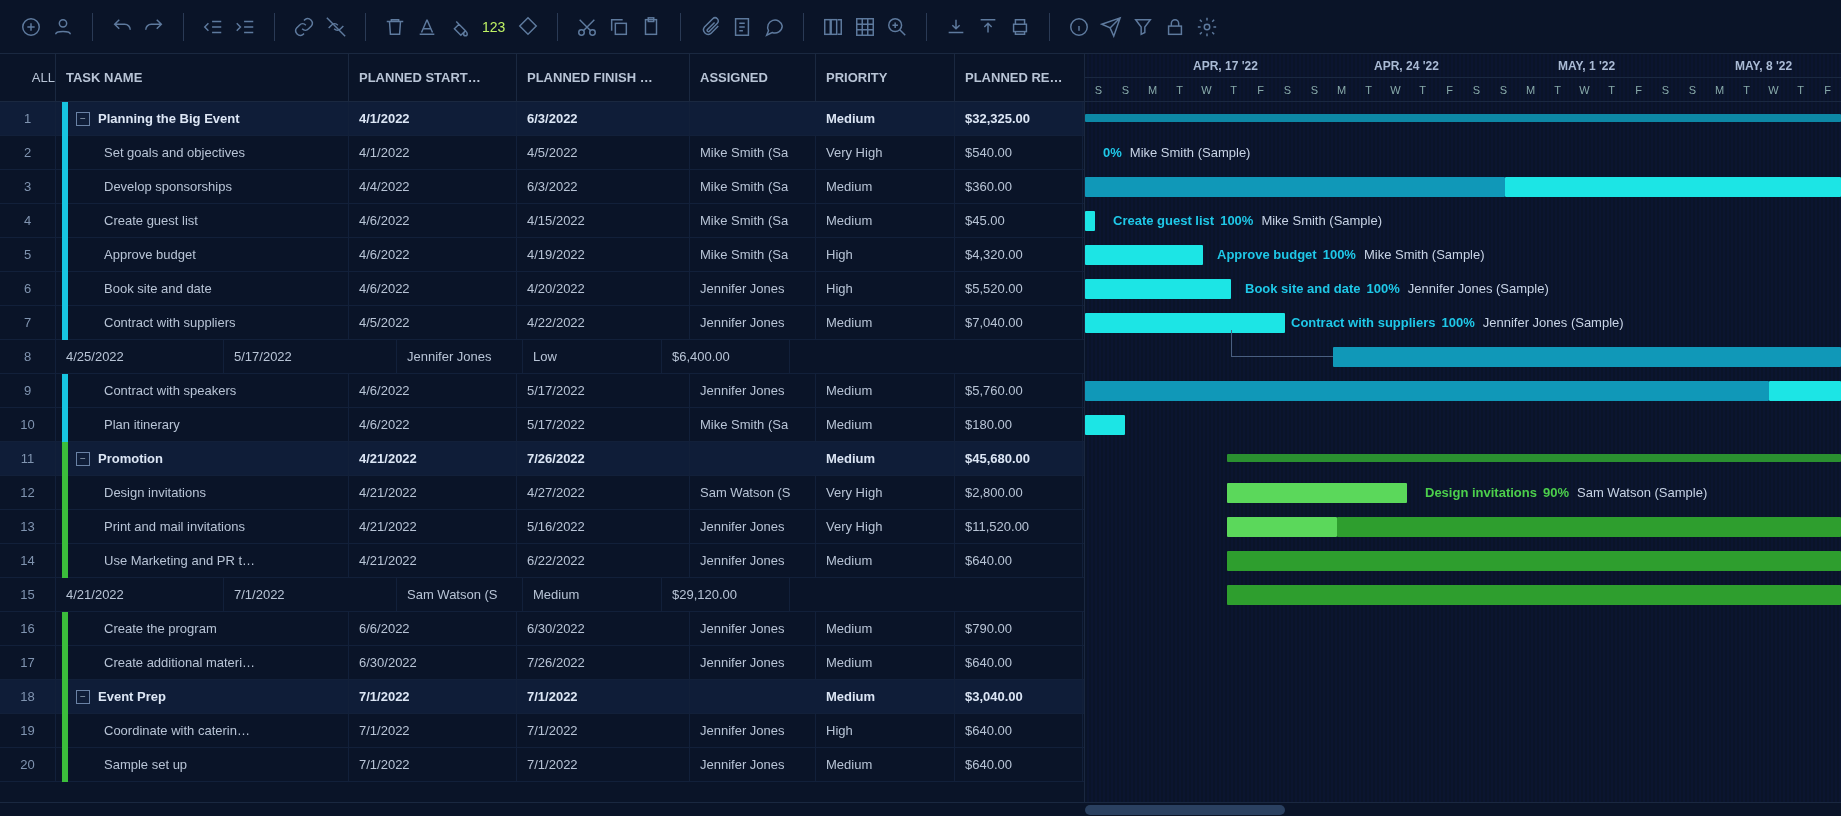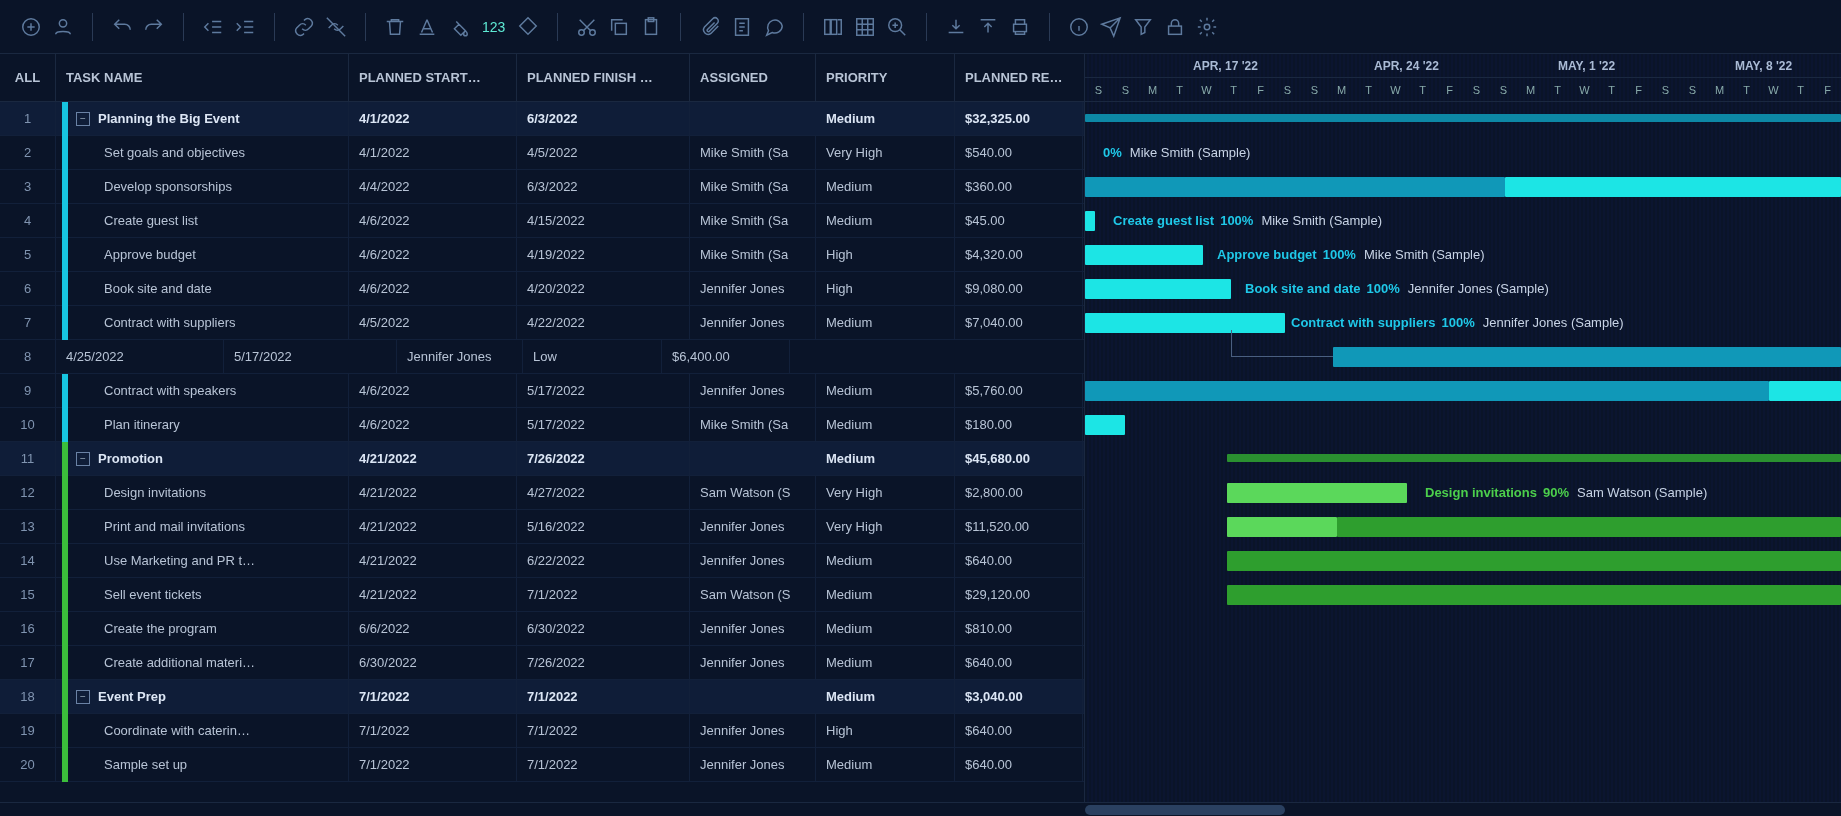--- a/index.html
+++ b/index.html
@@ -3,29 +3,29 @@
 <meta charset="utf-8">
 <style>
 * { margin:0; padding:0; box-sizing:border-box; }
 body { background:#0a1428; color:#b8c4d6; font-family:Arial,Helvetica,sans-serif; font-size:13px; overflow:hidden; width:1841px; height:816px; }
 
 
 .toolbar { height:54px; display:flex; align-items:center; padding:0 18px; gap:6px; border-bottom:1px solid #1a2840; }
 .tb-icon { width:26px; height:26px; display:flex; align-items:center; justify-content:center; color:#5e7a9e; cursor:pointer; }
 .tb-icon svg { width:22px; height:22px; fill:none; stroke:currentColor; stroke-width:1.6; }
 .tb-sep { width:1px; height:28px; background:#2a3a55; margin:0 10px; }
-.tb-num { color:#5eead4; font-size:14px; padding:0 4px; }
+.tb-num { color:#bef264; font-size:14px; padding:0 4px; }
 
 
 .main { display:flex; height:762px; }
 
 
 .grid { width:1085px; border-right:1px solid #1a2840; }
 .grid-head { display:flex; height:48px; align-items:center; border-bottom:1px solid #1a2840; }
-.gh-all { width:56px; text-align:center; font-weight:700; border-right:1px solid #1a2840; padding:16px 0;}
+.gh-all { width:56px; text-align:right; font-weight:400; border-right:1px solid #1a2840; padding:16px 0;}
 .gh-cell { padding:0 10px; font-weight:600; border-right:1px solid #1a2840; line-height:48px; overflow:hidden; white-space:nowrap; text-overflow:ellipsis;}
 .c-name { width:293px; }
 .c-start{ width:168px; }
 .c-fin  { width:173px; }
 .c-asg  { width:126px; }
 .c-pri  { width:139px; }
 .c-rev  { width:128px; border-right:none;}
 
 .row { display:flex; height:34px; align-items:center; border-bottom:1px solid #12203a; }
 .row.h { background:#0f1d38; }
@@ -321,21 +321,21 @@
         <div class="row">
           <div class="rnum">6</div>
           <div class="cell c-name name-cell">
             <span class="stripe cyan"></span>
             <span class="indent1">Book site and date</span>
           </div>
           <div class="cell c-start">4/6/2022</div>
           <div class="cell c-fin">4/20/2022</div>
           <div class="cell c-asg">Jennifer Jones</div>
           <div class="cell c-pri">High</div>
-          <div class="cell c-rev">$9,080.00</div>
+          <div class="cell c-rev">$5,520.00</div>
         </div>
         <div class="row">
           <div class="rnum">7</div>
           <div class="cell c-name name-cell">
             <span class="stripe cyan"></span>
             <span class="indent1">Contract with suppliers</span>
           </div>
           <div class="cell c-start">4/5/2022</div>
           <div class="cell c-fin">4/22/2022</div>
           <div class="cell c-asg">Jennifer Jones</div>
@@ -418,41 +418,37 @@
             <span class="indent1">Use Marketing and PR t…</span>
           </div>
           <div class="cell c-start">4/21/2022</div>
           <div class="cell c-fin">6/22/2022</div>
           <div class="cell c-asg">Jennifer Jones</div>
           <div class="cell c-pri">Medium</div>
           <div class="cell c-rev">$640.00</div>
         </div>
         <div class="row">
           <div class="rnum">15</div>
-          <div class="cell c-name name-cell">
-            <span class="stripe green"></span>
-            <span class="indent1">Sell event tickets</span>
-          </div>
           <div class="cell c-start">4/21/2022</div>
           <div class="cell c-fin">7/1/2022</div>
           <div class="cell c-asg">Sam Watson (S</div>
           <div class="cell c-pri">Medium</div>
           <div class="cell c-rev">$29,120.00</div>
         </div>
         <div class="row">
           <div class="rnum">16</div>
           <div class="cell c-name name-cell">
             <span class="stripe green"></span>
             <span class="indent1">Create the program</span>
           </div>
           <div class="cell c-start">6/6/2022</div>
           <div class="cell c-fin">6/30/2022</div>
           <div class="cell c-asg">Jennifer Jones</div>
           <div class="cell c-pri">Medium</div>
-          <div class="cell c-rev">$810.00</div>
+          <div class="cell c-rev">$790.00</div>
         </div>
         <div class="row">
           <div class="rnum">17</div>
           <div class="cell c-name name-cell">
             <span class="stripe green"></span>
             <span class="indent1">Create additional materi…</span>
           </div>
           <div class="cell c-start">6/30/2022</div>
           <div class="cell c-fin">7/26/2022</div>
           <div class="cell c-asg">Jennifer Jones</div>

